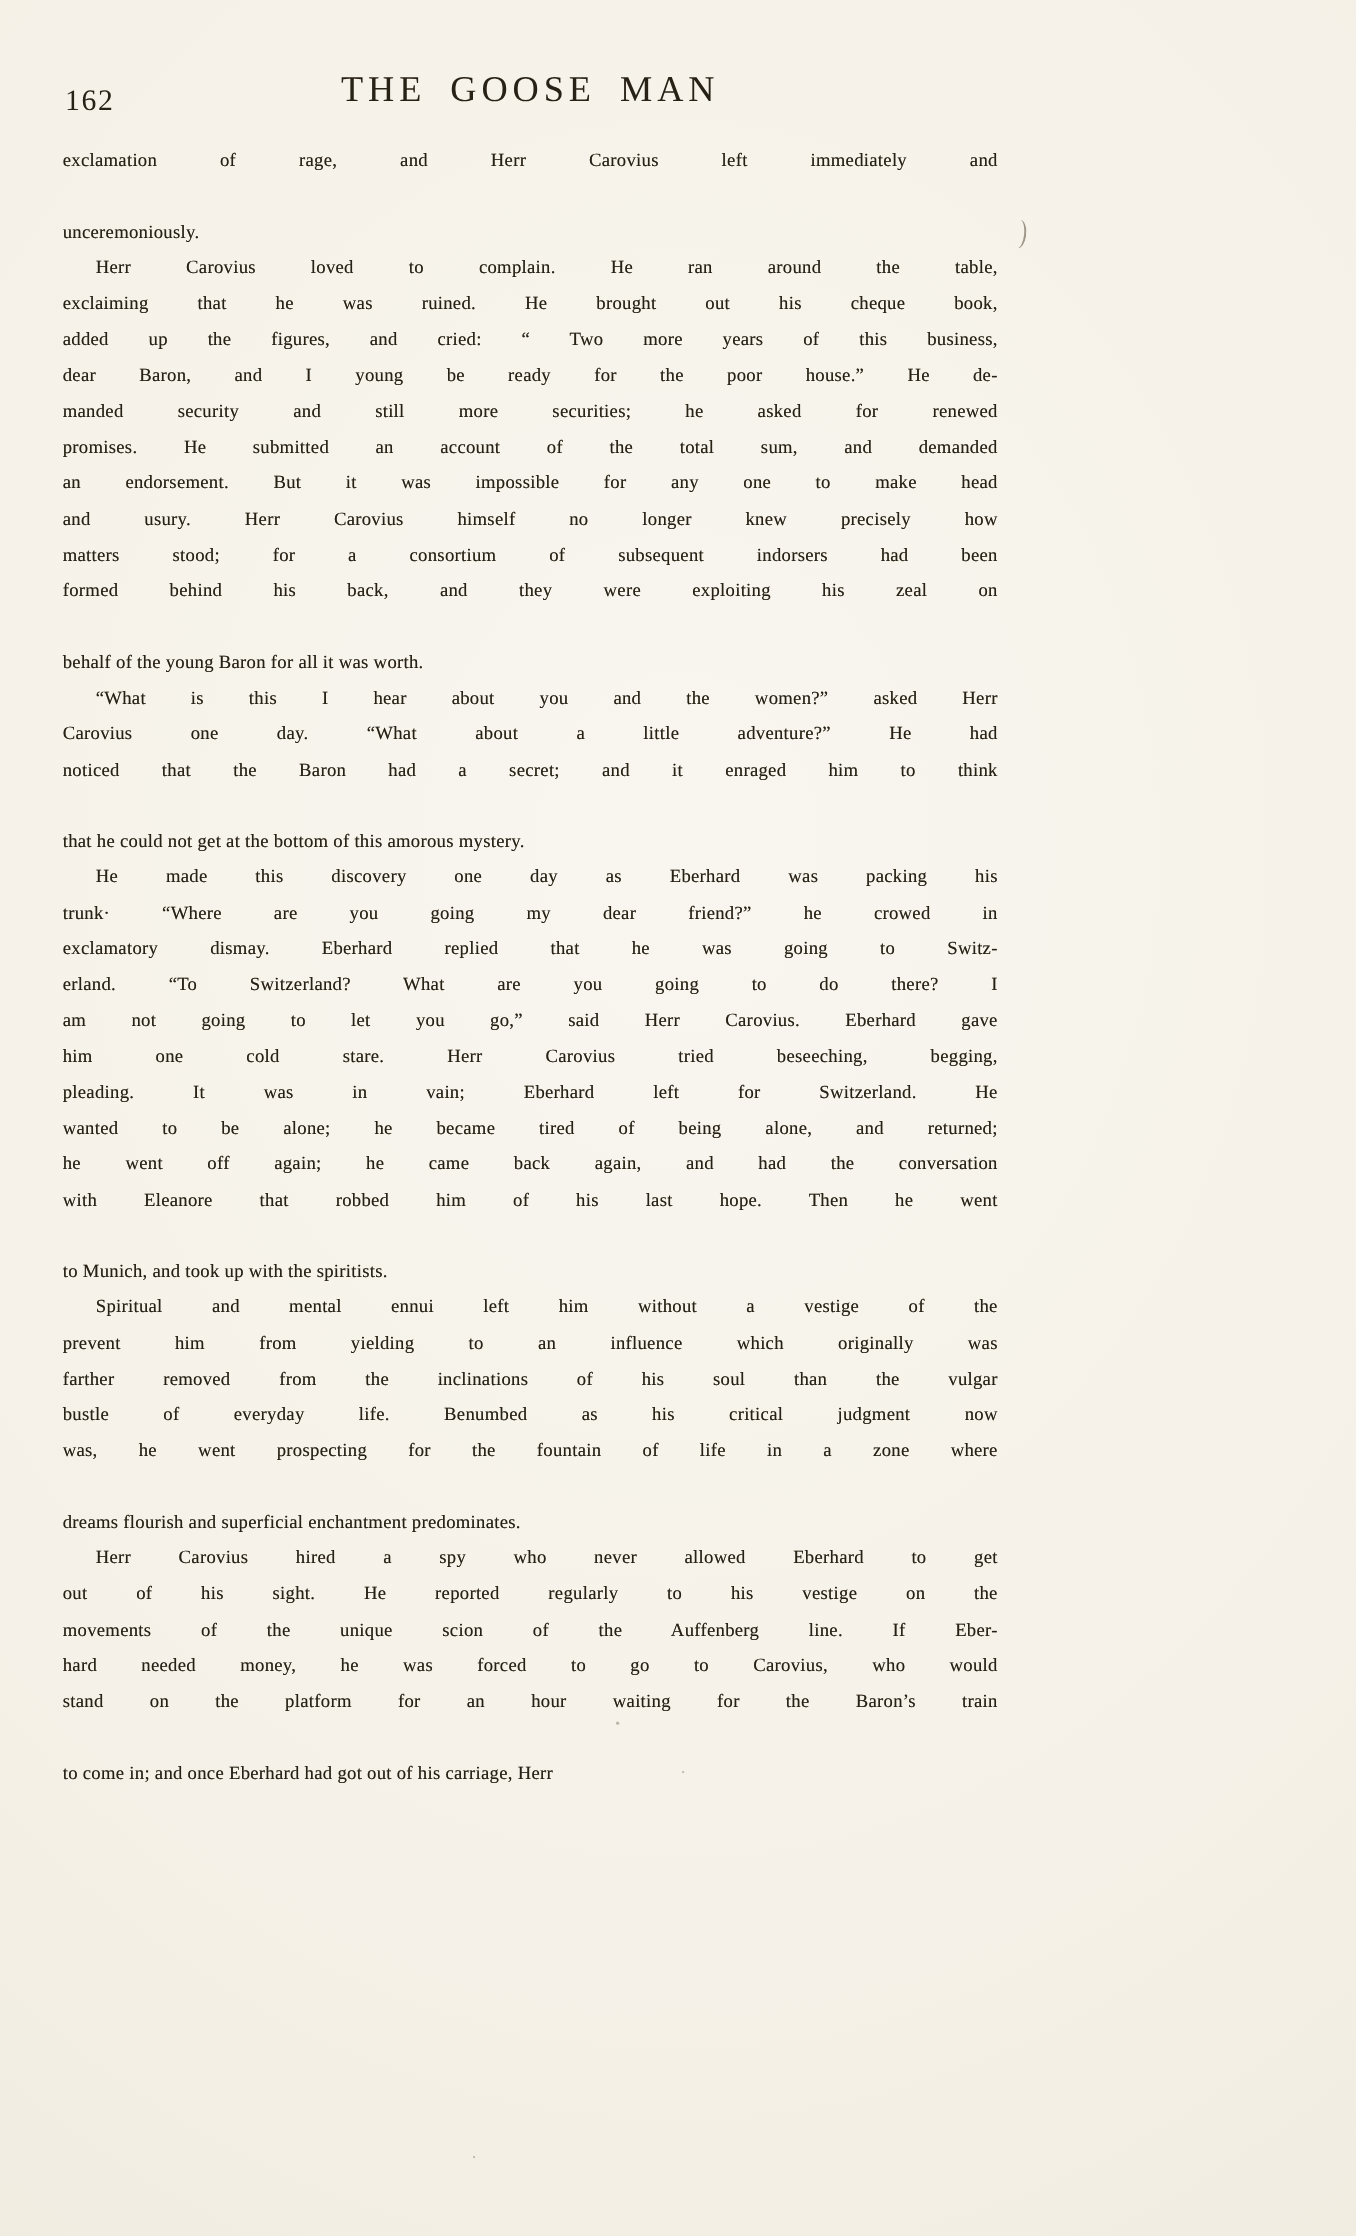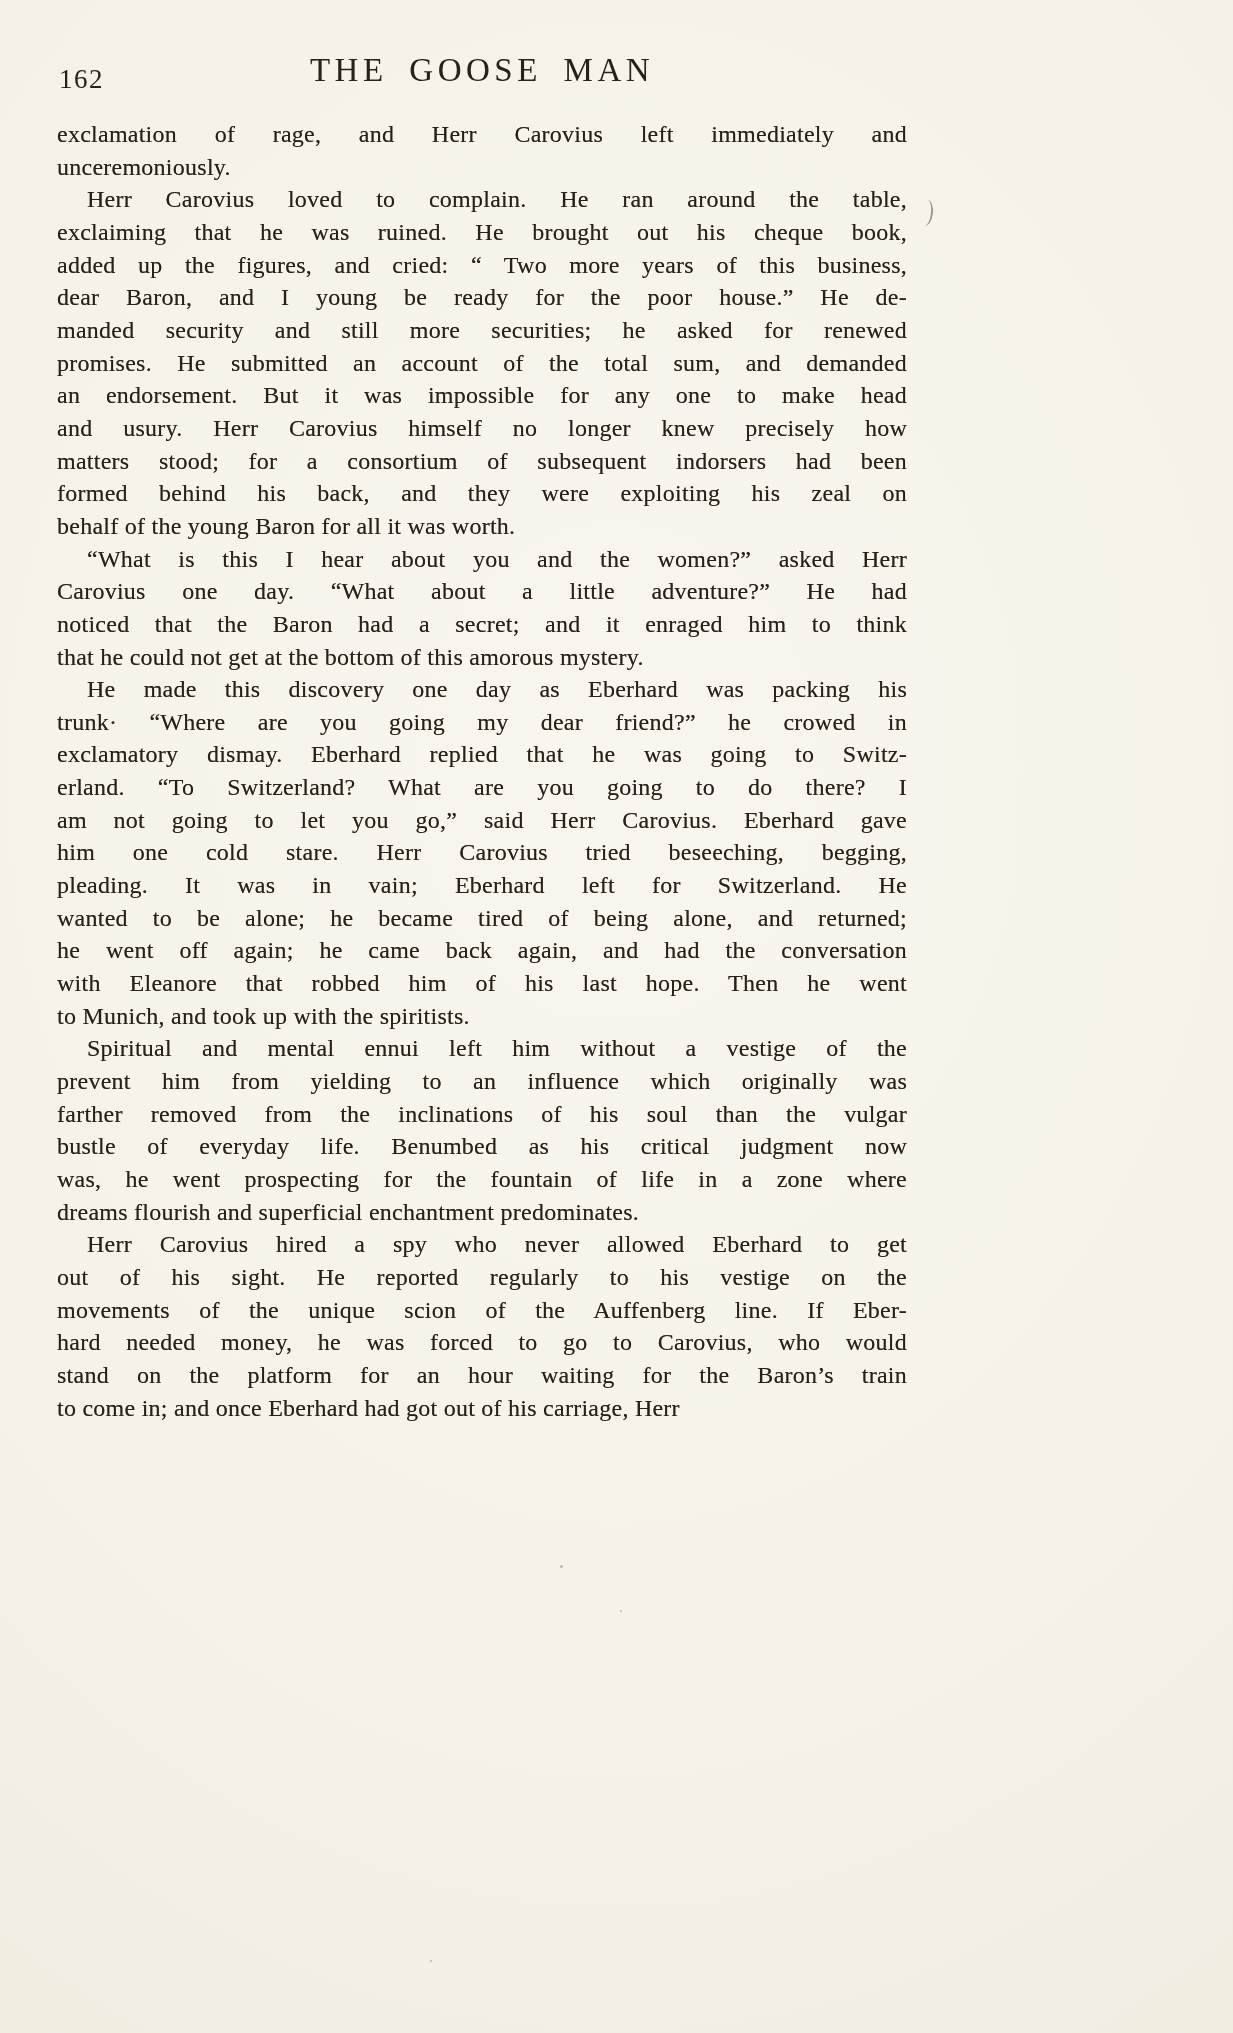--- a/index.html
+++ b/index.html
@@ -28,40 +28,40 @@
     height: 46px;
   }
   .page-number {
     position: absolute;
     left: 2px;
     top: 12px;
     font-size: 27px;
     letter-spacing: 1.5px;
   }
   .page-title {
-    margin: 0;
+    margin: 12px;
     text-align: center;
     font-size: 33px;
     font-weight: 500;
     letter-spacing: 4.5px;
     word-spacing: 9px;
   }
   .page-body {
     margin-top: 20px;
-    font-size: 24px;
+    font-size: 17px;
     line-height: 32.65px;
     letter-spacing: 0.25px;
   }
   .paragraph { margin: 0; }
   .line {
     text-align: justify;
     text-align-last: justify;
     text-shadow: 0 0 0.6px rgba(45, 37, 22, 0.55);
   }
-  .line.last { text-align-last: left; }
+  .line.last { text-align-last: left; margin-top: 32px; }
   .paragraph.indent .line:first-child { text-indent: 30px; }
 
   
   .artifact-paren {
     position: absolute;
     right: 300px;
     top: 200px;
     width: 8px;
     height: 26px;
     border-right: 2px solid rgba(70, 58, 38, 0.5);

